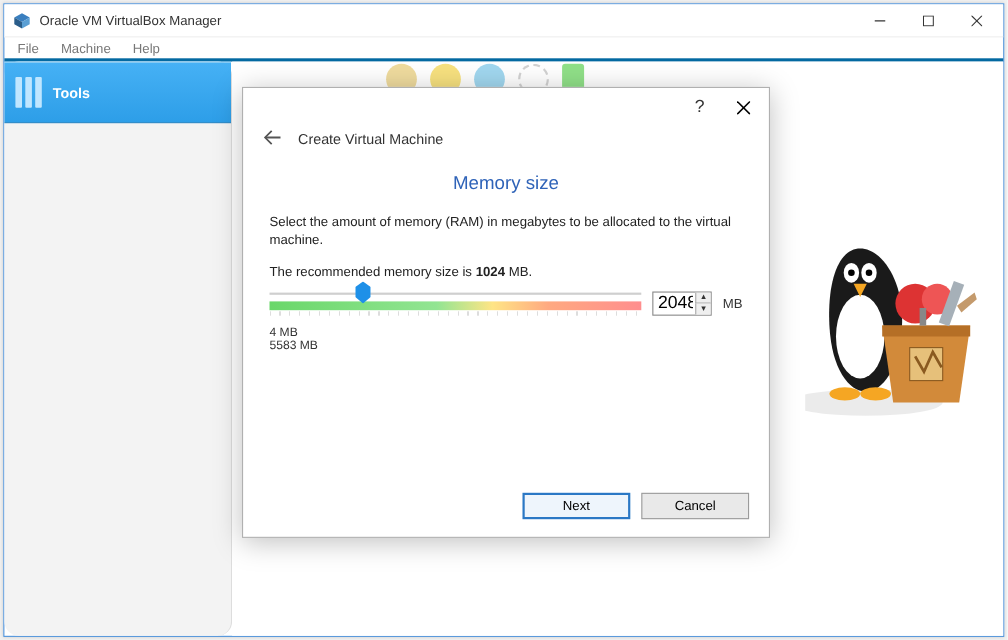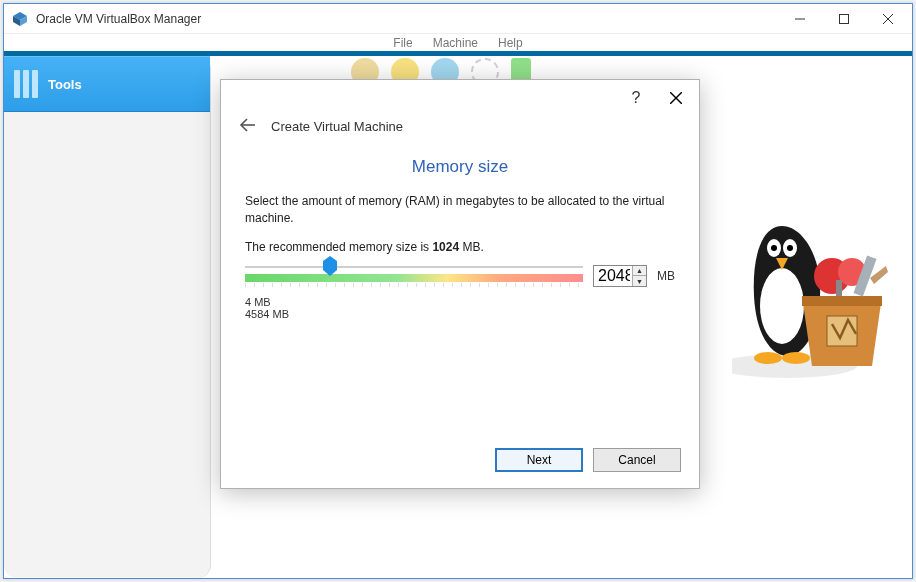--- a/index.html
+++ b/index.html
@@ -37,24 +37,23 @@
   .titlebar .win-btn {
     width: 44px; height: 28px;
     display:flex;align-items:center;justify-content:center;
     color:#555;
   }
   .menubar {
     height: 22px;
     display:flex; align-items:center;
     padding: 0 4px;
     gap: 4px;
-    border-bottom: 5px solid #0369a1;
+    border-bottom: 3px solid #0369a1;
     color:#777;
     font-size: 12px;
-    justify-content: center;
   }
   .menubar .menu-item { padding: 2px 8px; }
   .main {
     display:flex;
     height: calc(100% - 52px);
     position:relative;
   }
   .sidebar {
     width: 207px;
     background: #f3f3f3;
@@ -132,21 +131,21 @@
   .slider-labels{ display:flex; justify-content:space-between; font-size:11px;color:#333; margin-top:2px;flex-direction:column;}
   .mem-input{ width:54px; height:22px; border:1px solid #888; font-size:16px; padding:2px 16px 2px 4px; position:relative;}
   .spinwrap{ position:relative; }
   .spinbtns{ position:absolute; right:1px; top:1px; bottom:1px; width:14px; display:flex;flex-direction:column;}
   .spinbtns div{ flex:1; border-left:1px solid #aaa; display:flex;align-items:center;justify-content:center;font-size:7px;color:#333; background:#efefef;}
   .spinbtns div:first-child{ border-bottom:1px solid #aaa;}
   .unit{ font-size:12px;color:#333;}
   .dialog-footer{
     height:46px; border-top:0; display:flex; justify-content:flex-end; align-items:center; gap:10px; padding:0 18px 10px 0;
   }
-  .btn{ width:88px; height:24px; font-size:12px; border:1px solid #9b9b9b; background:#e9e9e9; display:flex;align-items:center;justify-content:center;}
+  .btn{ width:98px; height:24px; font-size:12px; border:1px solid #9b9b9b; background:#e9e9e9; display:flex;align-items:center;justify-content:center;}
   .btn.primary{ border:2px solid #2b78c5; background:#eef5fc;}
 </style>
 </head>
 <body>
 
 <div class="window">
   <div class="titlebar">
     <span class="app-icon">
       <svg width="16" height="16" viewBox="0 0 16 16">
           <polygon points="8,1 15,5 8,9 1,5" fill="#3a7fbf"></polygon>
@@ -267,21 +266,21 @@
           <input class="mem-input" value="2048" style="">
           <div class="spinbtns">
             <div>▲</div>
             <div>▼</div>
           </div>
         </div>
         <span class="unit">MB</span>
       </div>
       <div class="slider-labels" style="width:calc(100% - 90px)">
         <span>4 MB</span>
-        <span>4584 MB</span>
+        <span>5583 MB</span>
       </div>
     </div>
     <div class="dialog-footer">
       <div class="btn primary">Next</div>
       <div class="btn">Cancel</div>
     </div>
   </div>
 </div>
 
 </body></html>

